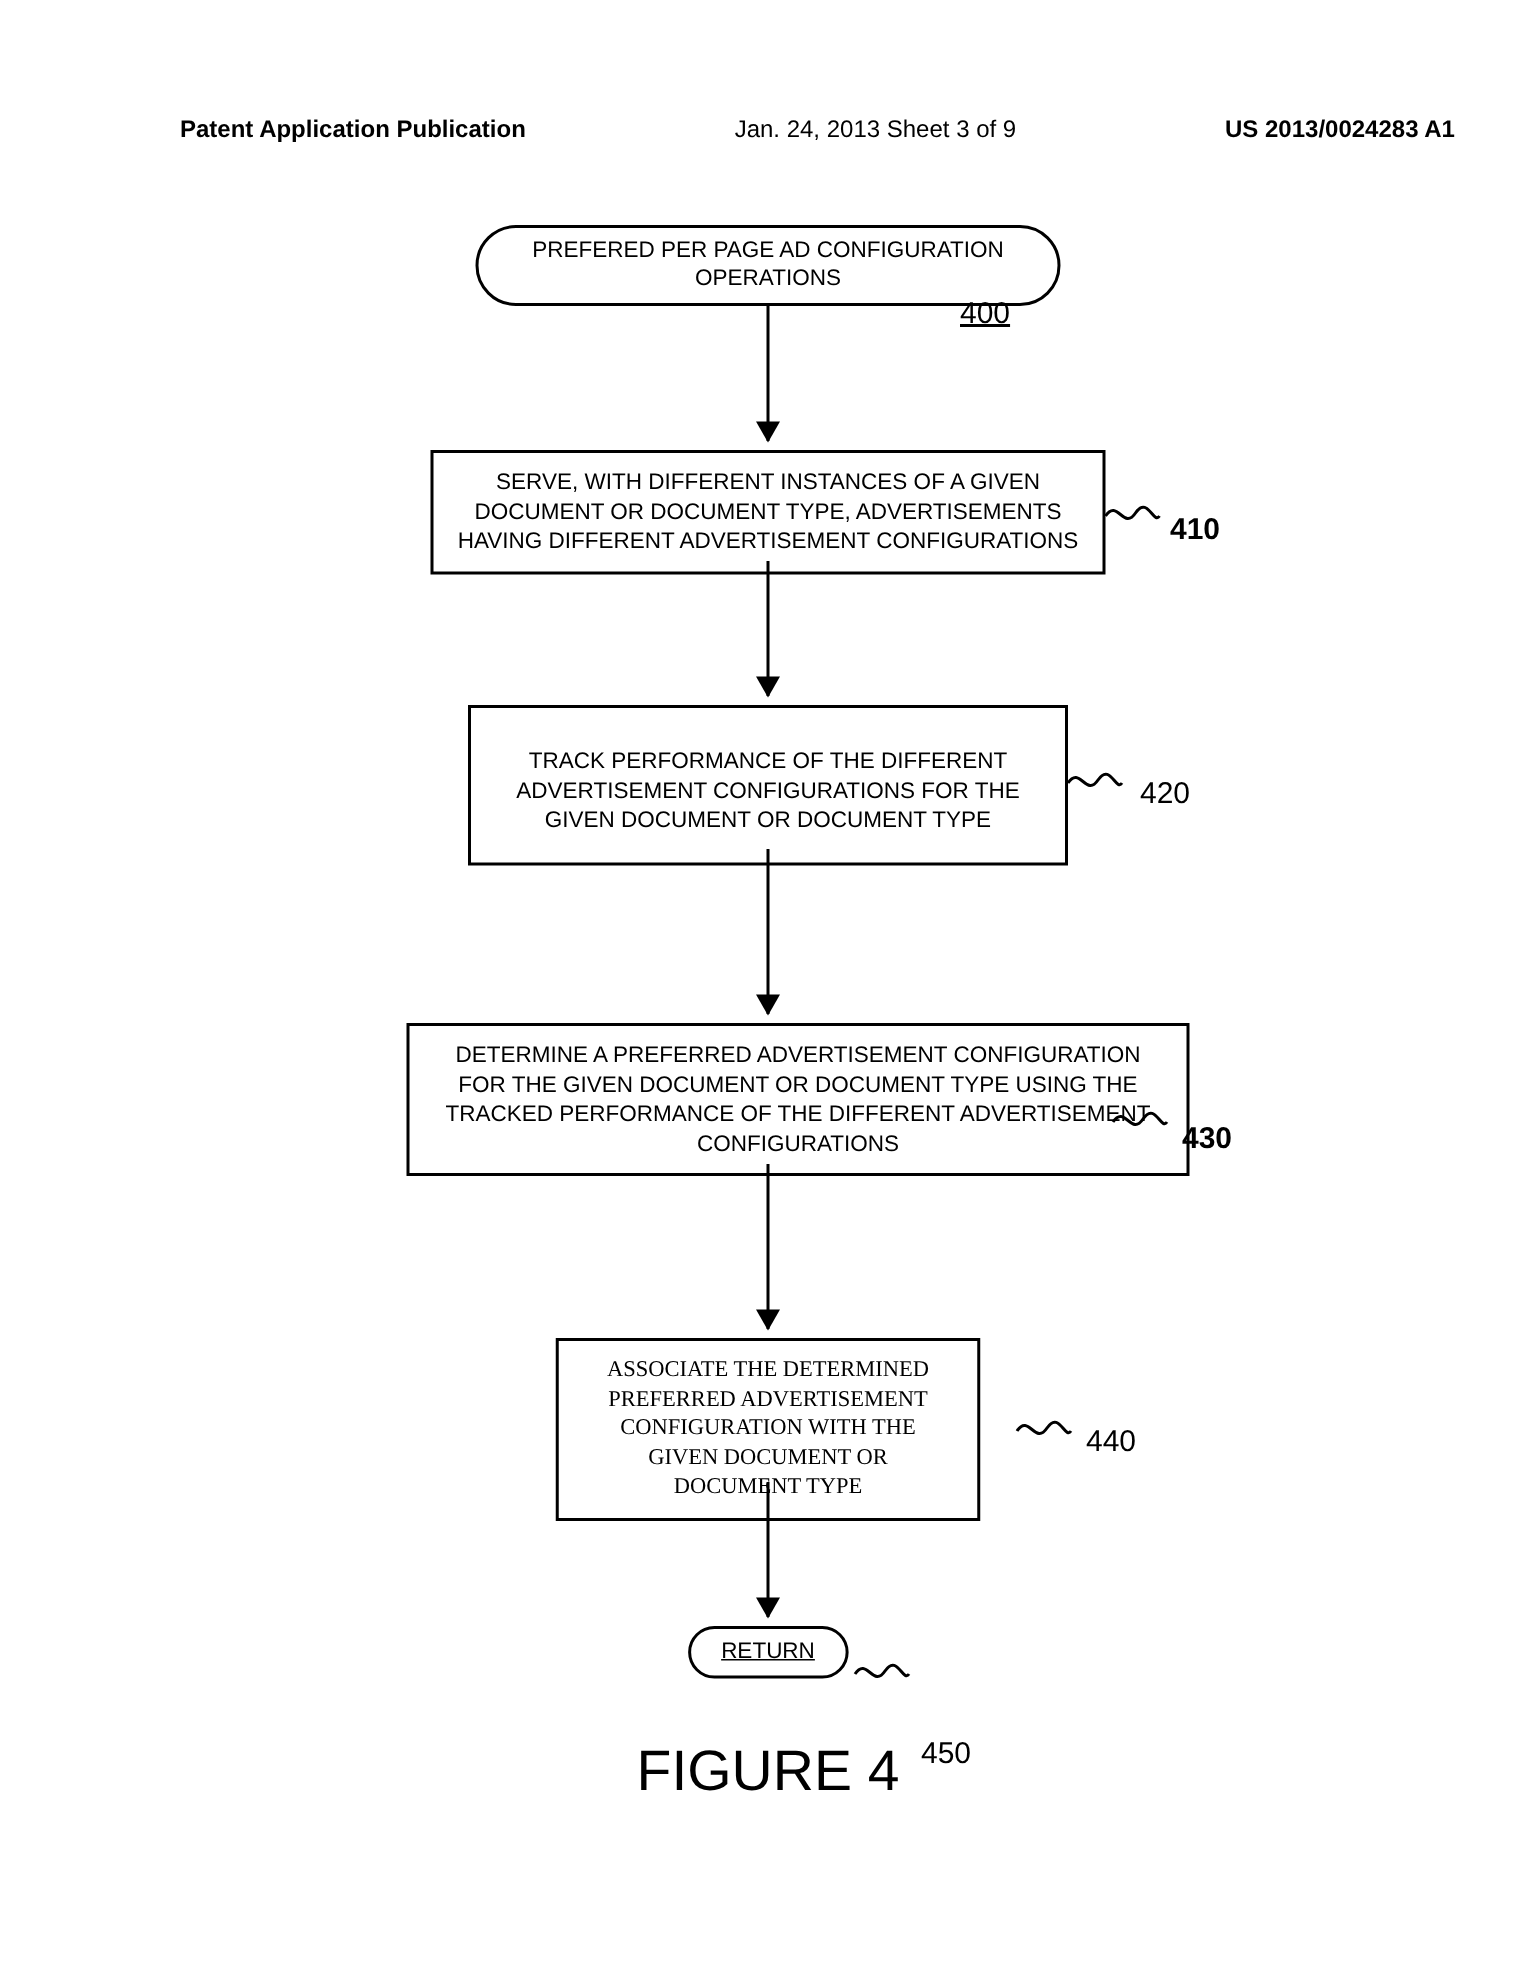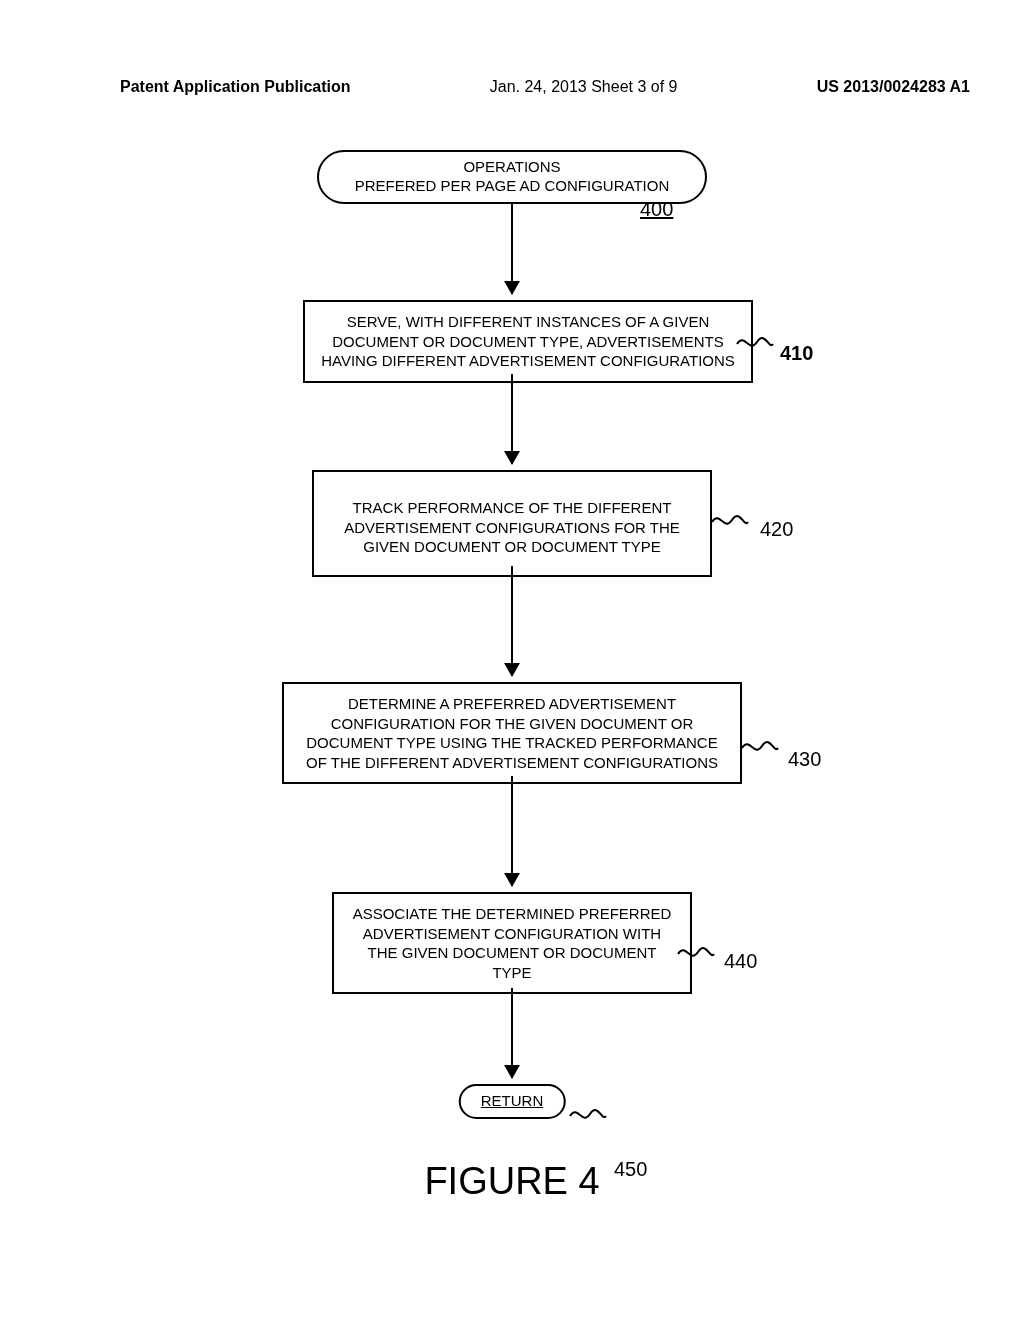--- a/index.html
+++ b/index.html
@@ -113,58 +113,58 @@
 
   <div class="header">
     <span class="left">Patent Application Publication</span>
     <span class="mid">Jan. 24, 2013  Sheet 3 of 9</span>
     <span class="right">US 2013/0024283 A1</span>
   </div>
 
   <div class="diagram">
 
     <div class="terminal centered" style="top:10px; width:390px;">
+      <div>PREFERED PER PAGE AD CONFIGURATION</div>
       <div>OPERATIONS</div>
-      <div>PREFERED PER PAGE AD CONFIGURATION</div>
     </div>
     <div class="ref underline" style="top:58px; left:640px;">400</div>
 
     <div class="arrow" style="top:64px; height:90px;"></div>
 
-    <div class="process centered" style="top:160px; width:450px;margin-left:16px;">
+    <div class="process centered" style="top:160px; width:450px;">
       <span>SERVE, WITH DIFFERENT INSTANCES OF A GIVEN DOCUMENT OR DOCUMENT TYPE, ADVERTISEMENTS HAVING DIFFERENT ADVERTISEMENT CONFIGURATIONS</span>
     </div>
     <svg class="wiggle" style="top:190px; left:735px;" width="40" height="26">
         <path d="M2 14 C 10 2, 14 24, 22 12 S 34 20, 38 14" stroke="#000" stroke-width="2" fill="none"></path>
       </svg>
     <div class="ref" style="top:202px; left:780px;font-weight:bold;">410</div>
 
     <div class="arrow" style="top:234px; height:90px;"></div>
 
     <div class="process centered" style="top:330px; width:400px; padding-top:26px; padding-bottom:18px;">
       <span>TRACK PERFORMANCE OF THE DIFFERENT ADVERTISEMENT CONFIGURATIONS FOR THE GIVEN DOCUMENT OR DOCUMENT TYPE</span>
     </div>
     <svg class="wiggle" style="top:368px; left:710px;" width="40" height="26">
         <path d="M2 14 C 10 2, 14 24, 22 12 S 34 20, 38 14" stroke="#000" stroke-width="2" fill="none"></path>
       </svg>
     <div class="ref" style="top:378px; left:760px;">420</div>
 
     <div class="arrow" style="top:426px; height:110px;"></div>
 
-    <div class="process centered" style="top:542px; width:460px;">
+    <div class="process centered" style="top:542px; width:522px;margin-left:20px;">
       <span>DETERMINE A PREFERRED ADVERTISEMENT CONFIGURATION FOR THE GIVEN DOCUMENT OR DOCUMENT TYPE USING THE TRACKED PERFORMANCE OF THE DIFFERENT ADVERTISEMENT CONFIGURATIONS</span>
     </div>
     <svg class="wiggle" style="top:594px; left:740px;" width="40" height="26">
         <path d="M2 14 C 10 2, 14 24, 22 12 S 34 20, 38 14" stroke="#000" stroke-width="2" fill="none"></path>
       </svg>
-    <div class="ref" style="top:608px; left:788px;">430</div>
+    <div class="ref" style="top:608px; left:788px;font-weight:bold;">430</div>
 
     <div class="arrow" style="top:636px; height:110px;"></div>
 
-    <div class="process centered" style="top:752px; width:360px;">
+    <div class="process centered" style="top:752px; width:283px;font-family:Liberation Serif, serif;">
       <span>ASSOCIATE THE DETERMINED PREFERRED ADVERTISEMENT CONFIGURATION WITH THE GIVEN DOCUMENT OR DOCUMENT TYPE</span>
     </div>
     <svg class="wiggle" style="top:800px; left:676px;" width="40" height="26">
         <path d="M2 14 C 10 2, 14 24, 22 12 S 34 20, 38 14" stroke="#000" stroke-width="2" fill="none"></path>
       </svg>
     <div class="ref" style="top:810px; left:724px;">440</div>
 
     <div class="arrow" style="top:848px; height:90px;"></div>
 
     <div class="terminal small centered" style="top:944px;">

